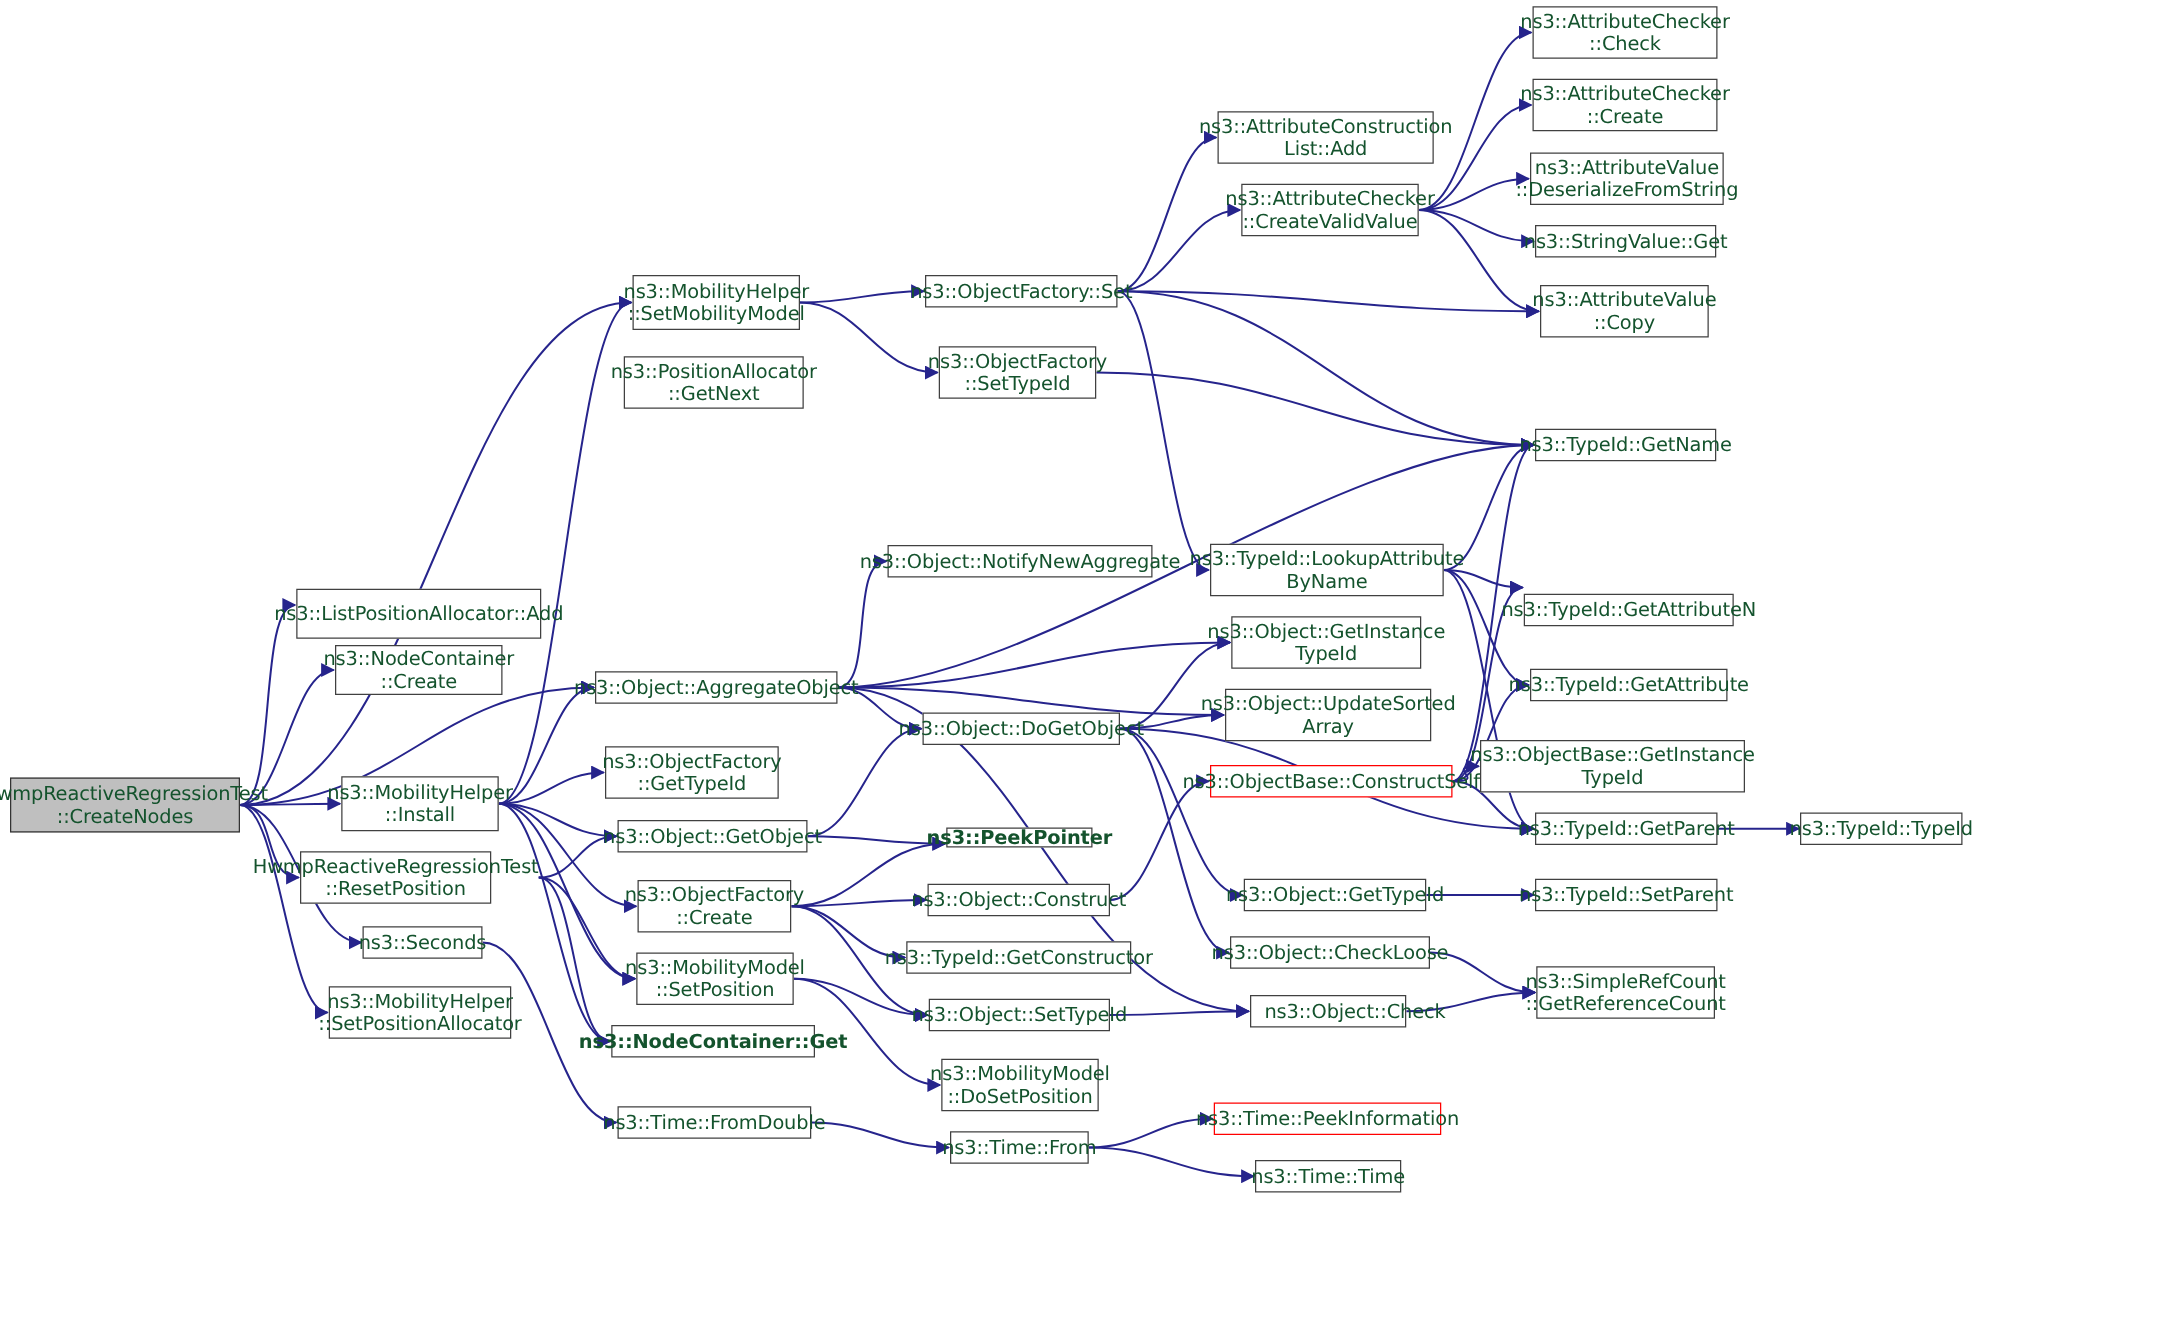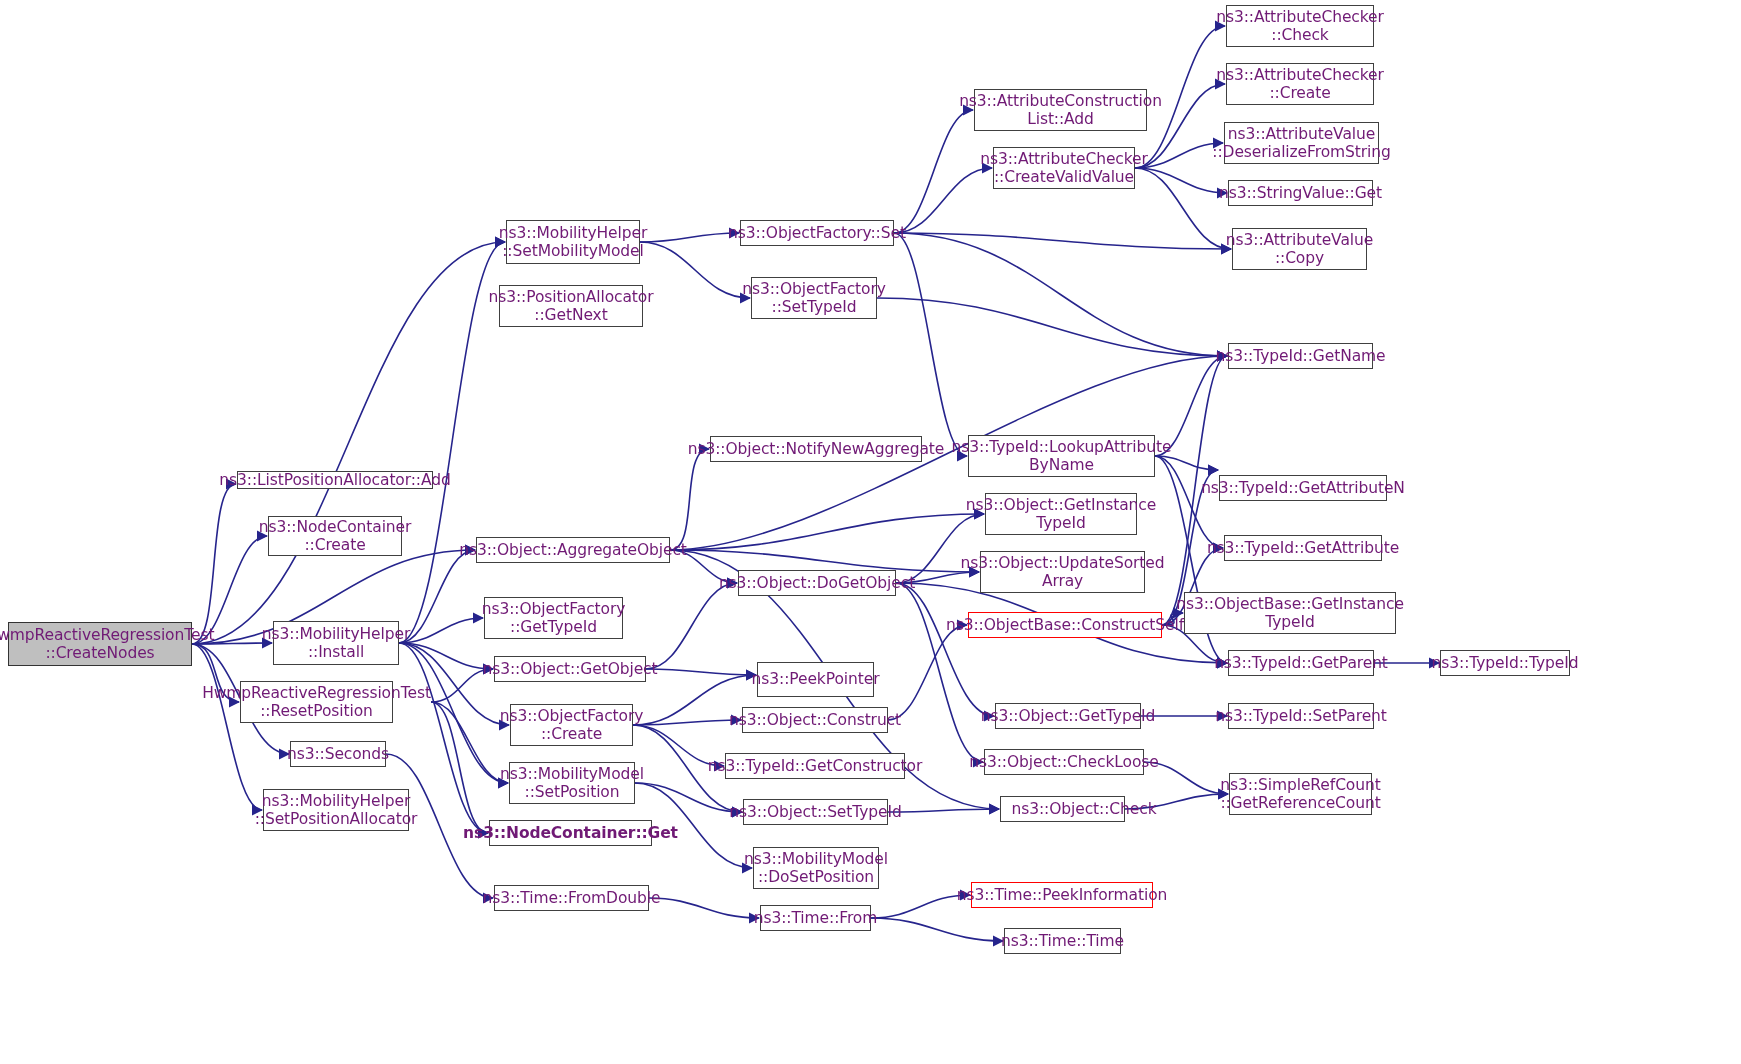--- a/index.html
+++ b/index.html
@@ -21,21 +21,21 @@
     top: 0;
     width: 1741px;
     height: 1064px;
     pointer-events: none;
   }
   .node {
     position: absolute;
     box-sizing: border-box;
     border: 1px solid #404040;
     background: #ffffff;
-    color: #701a75;
+    color: #14532d;
     font-size: 15.5px;
     line-height: 1.18;
     display: flex;
     align-items: center;
     justify-content: center;
     text-align: center;
     white-space: pre-line;
     letter-spacing: -0.1px;
     z-index: 2;
   }
@@ -125,21 +125,21 @@
         <path d="M 1144 762 C 1181.8 762, 1190.2 794, 1228 794" fill="none" stroke="#26248c" stroke-width="1.6" marker-end="url(#arrow)"></path>
         <path d="M 1125 809 C 1171.35 809, 1181.65 794, 1228 794" fill="none" stroke="#26248c" stroke-width="1.6" marker-end="url(#arrow)"></path>
         <path d="M 1374 663 C 1404 663, 1409 663, 1439 663" fill="none" stroke="#26248c" stroke-width="1.6" marker-end="url(#arrow)"></path>
         <path d="M 896 583 C 940.1 583, 949.9 716, 994 716" fill="none" stroke="#26248c" stroke-width="1.6" marker-end="url(#arrow)"></path>
         <path d="M 896 583 C 935.15 583, 943.85 762, 983 762" fill="none" stroke="#26248c" stroke-width="1.6" marker-end="url(#arrow)"></path>
       </g>
   </svg>
   <div id="node-layer">
       <div class="node root" style="left: 8px; top: 622px; width: 184px; height: 44px;">HwmpReactiveRegressionTest
 ::CreateNodes</div>
-      <div class="node" style="left: 237px; top: 471px; width: 196px; height: 18px;">ns3::ListPositionAllocator::Add</div>
+      <div class="node" style="left: 237px; top: 471px; width: 196px; height: 40px;">ns3::ListPositionAllocator::Add</div>
       <div class="node" style="left: 268px; top: 516px; width: 134px; height: 40px;">ns3::NodeContainer
 ::Create</div>
       <div class="node" style="left: 273px; top: 621px; width: 126px; height: 44px;">ns3::MobilityHelper
 ::Install</div>
       <div class="node" style="left: 240px; top: 681px; width: 153px; height: 42px;">HwmpReactiveRegressionTest
 ::ResetPosition</div>
       <div class="node" style="left: 290px; top: 741px; width: 96px; height: 26px;">ns3::Seconds</div>
       <div class="node" style="left: 263px; top: 789px; width: 146px; height: 42px;">ns3::MobilityHelper
 ::SetPositionAllocator</div>
       <div class="node" style="left: 506px; top: 220px; width: 134px; height: 44px;">ns3::MobilityHelper
@@ -154,21 +154,21 @@
 ::Create</div>
       <div class="node" style="left: 509px; top: 762px; width: 126px; height: 42px;">ns3::MobilityModel
 ::SetPosition</div>
       <div class="node" style="left: 489px; top: 820px; width: 163px; height: 26px; font-weight: bold;">ns3::NodeContainer::Get</div>
       <div class="node" style="left: 494px; top: 885px; width: 155px; height: 26px;">ns3::Time::FromDouble</div>
       <div class="node" style="left: 740px; top: 220px; width: 154px; height: 26px;">ns3::ObjectFactory::Set</div>
       <div class="node" style="left: 751px; top: 277px; width: 126px; height: 42px;">ns3::ObjectFactory
 ::SetTypeId</div>
       <div class="node" style="left: 710px; top: 436px; width: 212px; height: 26px;">ns3::Object::NotifyNewAggregate</div>
       <div class="node" style="left: 738px; top: 570px; width: 158px; height: 26px;">ns3::Object::DoGetObject</div>
-      <div class="node" style="left: 757px; top: 662px; width: 117px; height: 35px;">ns3::PeekPointer</div>
+      <div class="node" style="left: 757px; top: 662px; width: 117px; height: 16px; font-weight: bold;">ns3::PeekPointer</div>
       <div class="node" style="left: 742px; top: 707px; width: 146px; height: 26px;">ns3::Object::Construct</div>
       <div class="node" style="left: 725px; top: 753px; width: 180px; height: 26px;">ns3::TypeId::GetConstructor</div>
       <div class="node" style="left: 743px; top: 799px; width: 145px; height: 26px;">ns3::Object::SetTypeId</div>
       <div class="node" style="left: 753px; top: 847px; width: 126px; height: 42px;">ns3::MobilityModel
 ::DoSetPosition</div>
       <div class="node" style="left: 760px; top: 905px; width: 111px; height: 26px;">ns3::Time::From</div>
       <div class="node" style="left: 974px; top: 89px; width: 173px; height: 42px;">ns3::AttributeConstruction
 List::Add</div>
       <div class="node" style="left: 993px; top: 147px; width: 142px; height: 42px;">ns3::AttributeChecker
 ::CreateValidValue</div>

